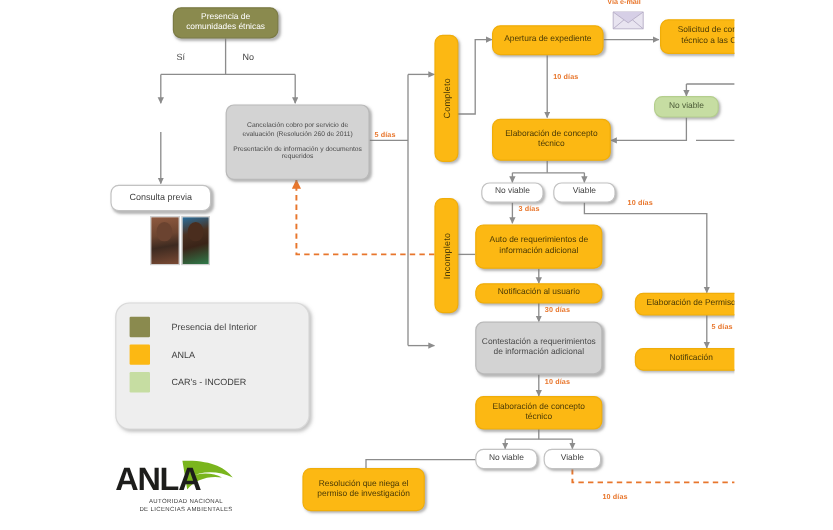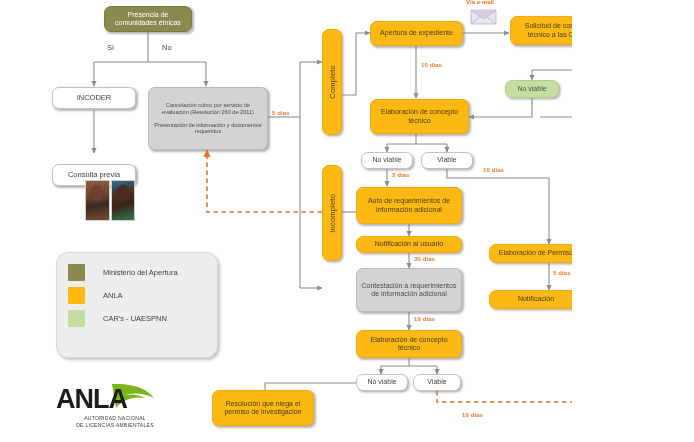--- a/index.html
+++ b/index.html
@@ -6,20 +6,21 @@
   body{
     font-family:"Liberation Sans", sans-serif;
     -webkit-font-smoothing:antialiased;
   }
   #stage{
     position:relative;
     width:572px;
     height:442px;
     overflow:hidden;
     background:#ffffff;
+    margin-left:40px;
   }
   #wires{position:absolute;left:0;top:0;width:694px;height:442px;pointer-events:none;}
 
   .node{
     position:absolute;
     box-sizing:border-box;
     display:flex;
     align-items:center;
     justify-content:center;
     text-align:center;
@@ -178,23 +179,22 @@
     <g stroke="#e8762c" stroke-width="1.6" fill="none" stroke-dasharray="4.5,3.5">
       <path d="M437,391 L437,402 L614,402 L614,253 L582,253" marker-end="url(#aho)"></path>
     </g>
   </svg>
 
   <div class="node n-min" style="left:104px;top:6px;width:88px;height:26px;font-size:7px;">Presencia de comunidades étnicas</div>
 
   <div class="branch-label" style="left:107px;top:43px;">Sí</div>
   <div class="branch-label" style="left:162px;top:43px;">No</div>
 
-  <div class="node n-white" style="left:52px;top:87px;width:84px;height:22px;font-size:7.5px;">INCODER</div>
-
-  <div class="node n-white" style="left:52px;top:164px;width:84px;height:22px;font-size:7.5px;">Consulta previa</div>
+
+  <div class="node n-white" style="left:52px;top:154px;width:84px;height:22px;font-size:7.5px;">Consulta previa</div>
 
   <div id="photos">
     <div class="ph ph1">
         <div class="face"></div>
       </div>
     <div class="ph ph2">
         <div class="face"></div>
       </div>
   </div>
 
@@ -256,29 +256,29 @@
   <div class="edge-label" style="left:392px;top:172px;">3 días</div>
   <div class="edge-label" style="left:483px;top:167px;">10 días</div>
   <div class="edge-label" style="left:414px;top:256px;">30 días</div>
   <div class="edge-label" style="left:414px;top:316px;">10 días</div>
   <div class="edge-label" style="left:553px;top:270px;">5 días</div>
   <div class="edge-label" style="left:462px;top:412px;">10 días</div>
 
   <div id="legend">
     <div class="leg-row">
       <div class="leg-sw" style="background:#8a8a4e;"></div>
-      <div class="leg-tx">Ministerio del Apertura</div>
+      <div class="leg-tx">Presencia del Interior</div>
     </div>
     <div class="leg-row">
       <div class="leg-sw" style="background:#fcb813;"></div>
       <div class="leg-tx">ANLA</div>
     </div>
     <div class="leg-row">
       <div class="leg-sw" style="background:#c6dda2;"></div>
-      <div class="leg-tx">CAR's - UAESPNN</div>
+      <div class="leg-tx">CAR's - INCODER</div>
     </div>
   </div>
 
   <div id="logo">
     <svg viewBox="0 0 130 52" width="130" height="52" style="position:absolute;left:0;top:0;">
       <path d="M62,2 C86,1 98,8 104,16 C92,10 78,10 68,16 C76,11 88,12 95,16 C84,14 72,18 66,26 z" fill="#7ab51d"></path>
     </svg>
     <div class="lw">ANLA</div>
     <div class="sub">
       <div>AUTORIDAD NACIONAL</div>

